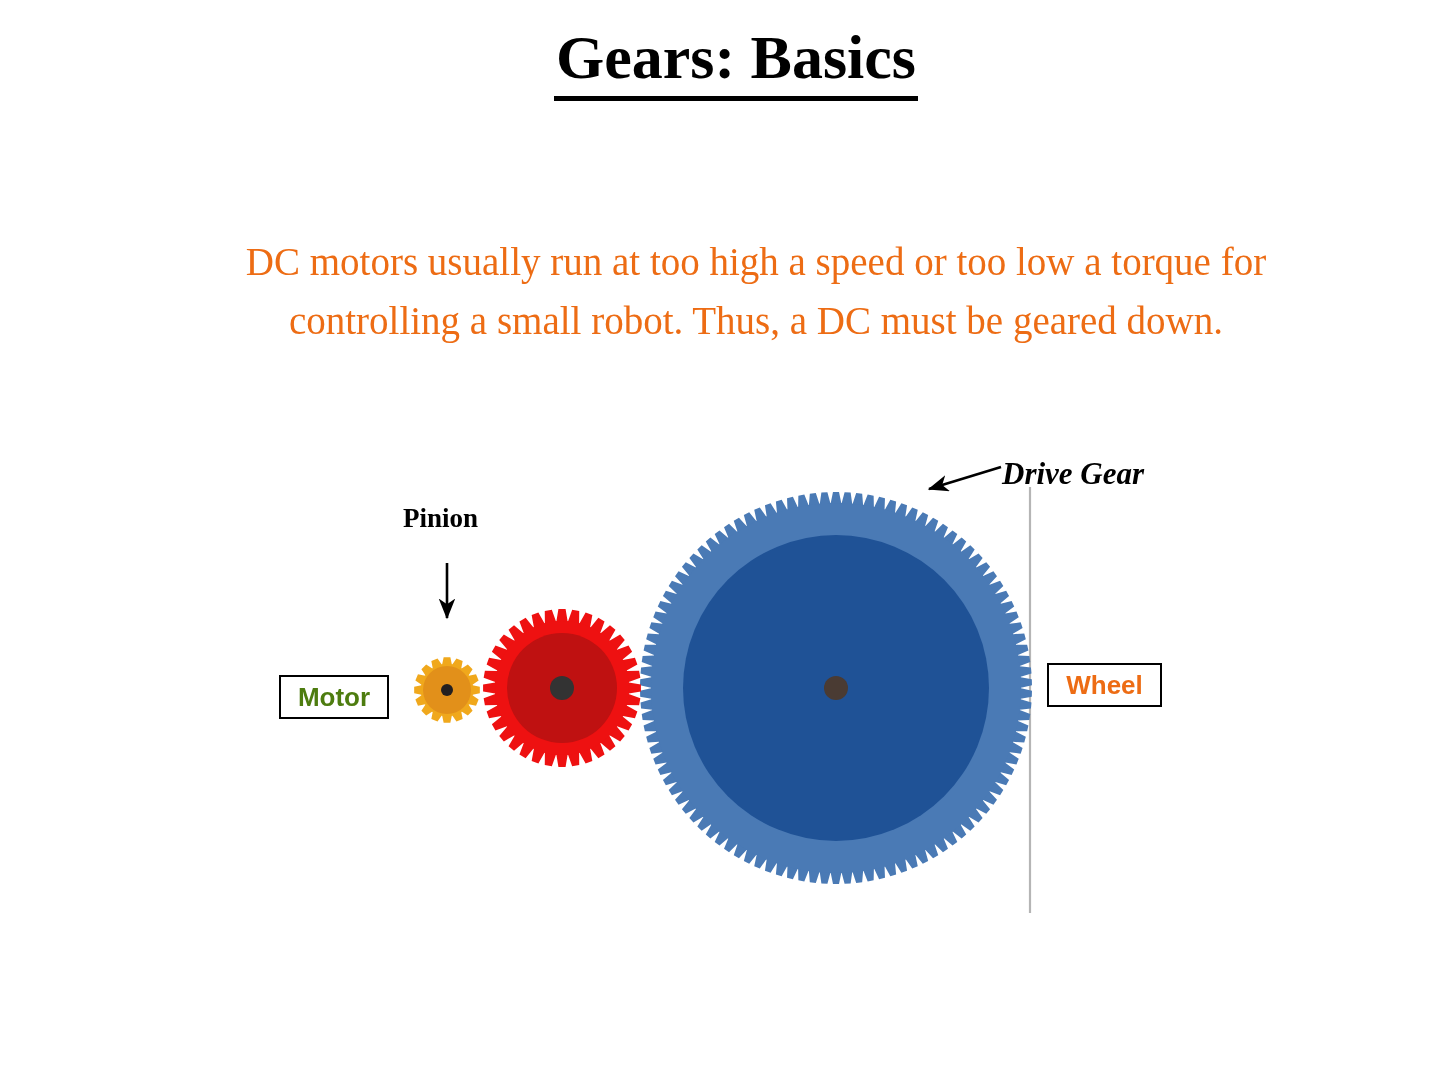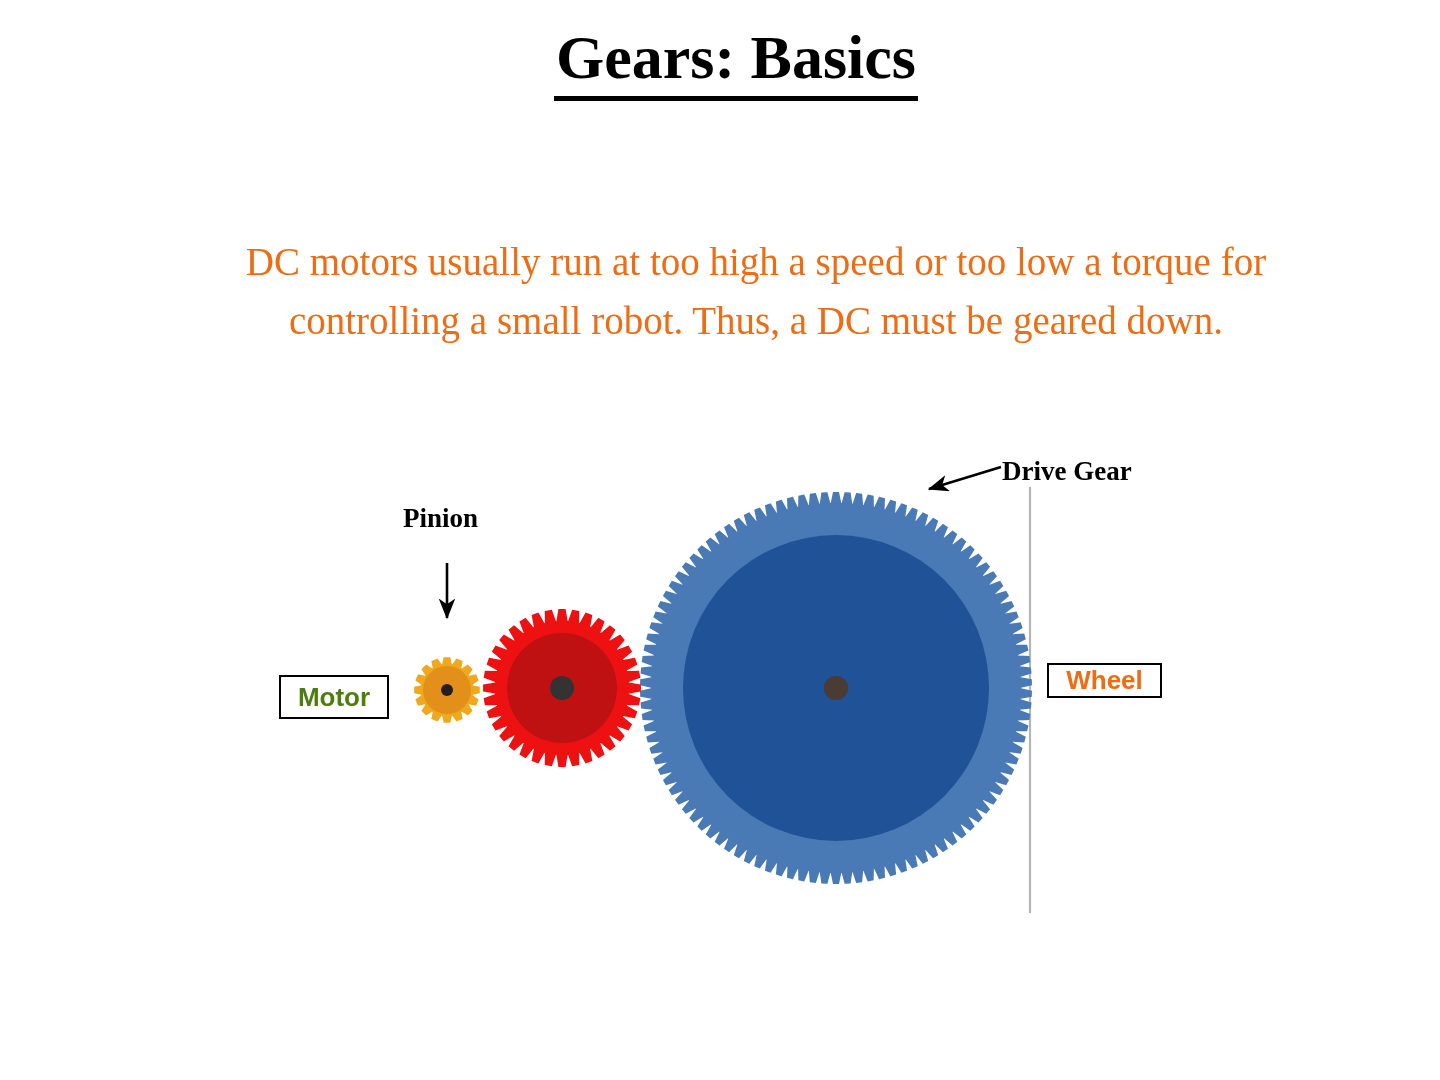--- a/index.html
+++ b/index.html
@@ -83,41 +83,42 @@
     left: 263px;
     top: 675px;
     width: 110px;
     height: 44px;
     font-size: 26px;
   }
   #wheel-box {
     left: 1031px;
     top: 663px;
     width: 115px;
-    height: 35px;
+    height: 44px;
     font-size: 26px;
   }
 
   
   .annot {
     position: absolute;
     font-family: "Liberation Serif", serif;
     font-weight: bold;
     color: #000000;
     white-space: nowrap;
   }
   #pinion-label {
     left: 387px;
     top: 503px;
     font-size: 27px;
   }
   #drive-gear-label {
     left: 986px;
     top: 456px;
-    font-size: 27px;
+    font-size: 31px;
+    font-style: italic;
   }
 </style>
 </head>
 <body>
 
 <div id="slide" style="background: rgb(255, 255, 255);">
 
   <div id="title" style="color: rgb(0, 0, 0);">
     <span class="ul">Gears: Basics</span>
   </div>

